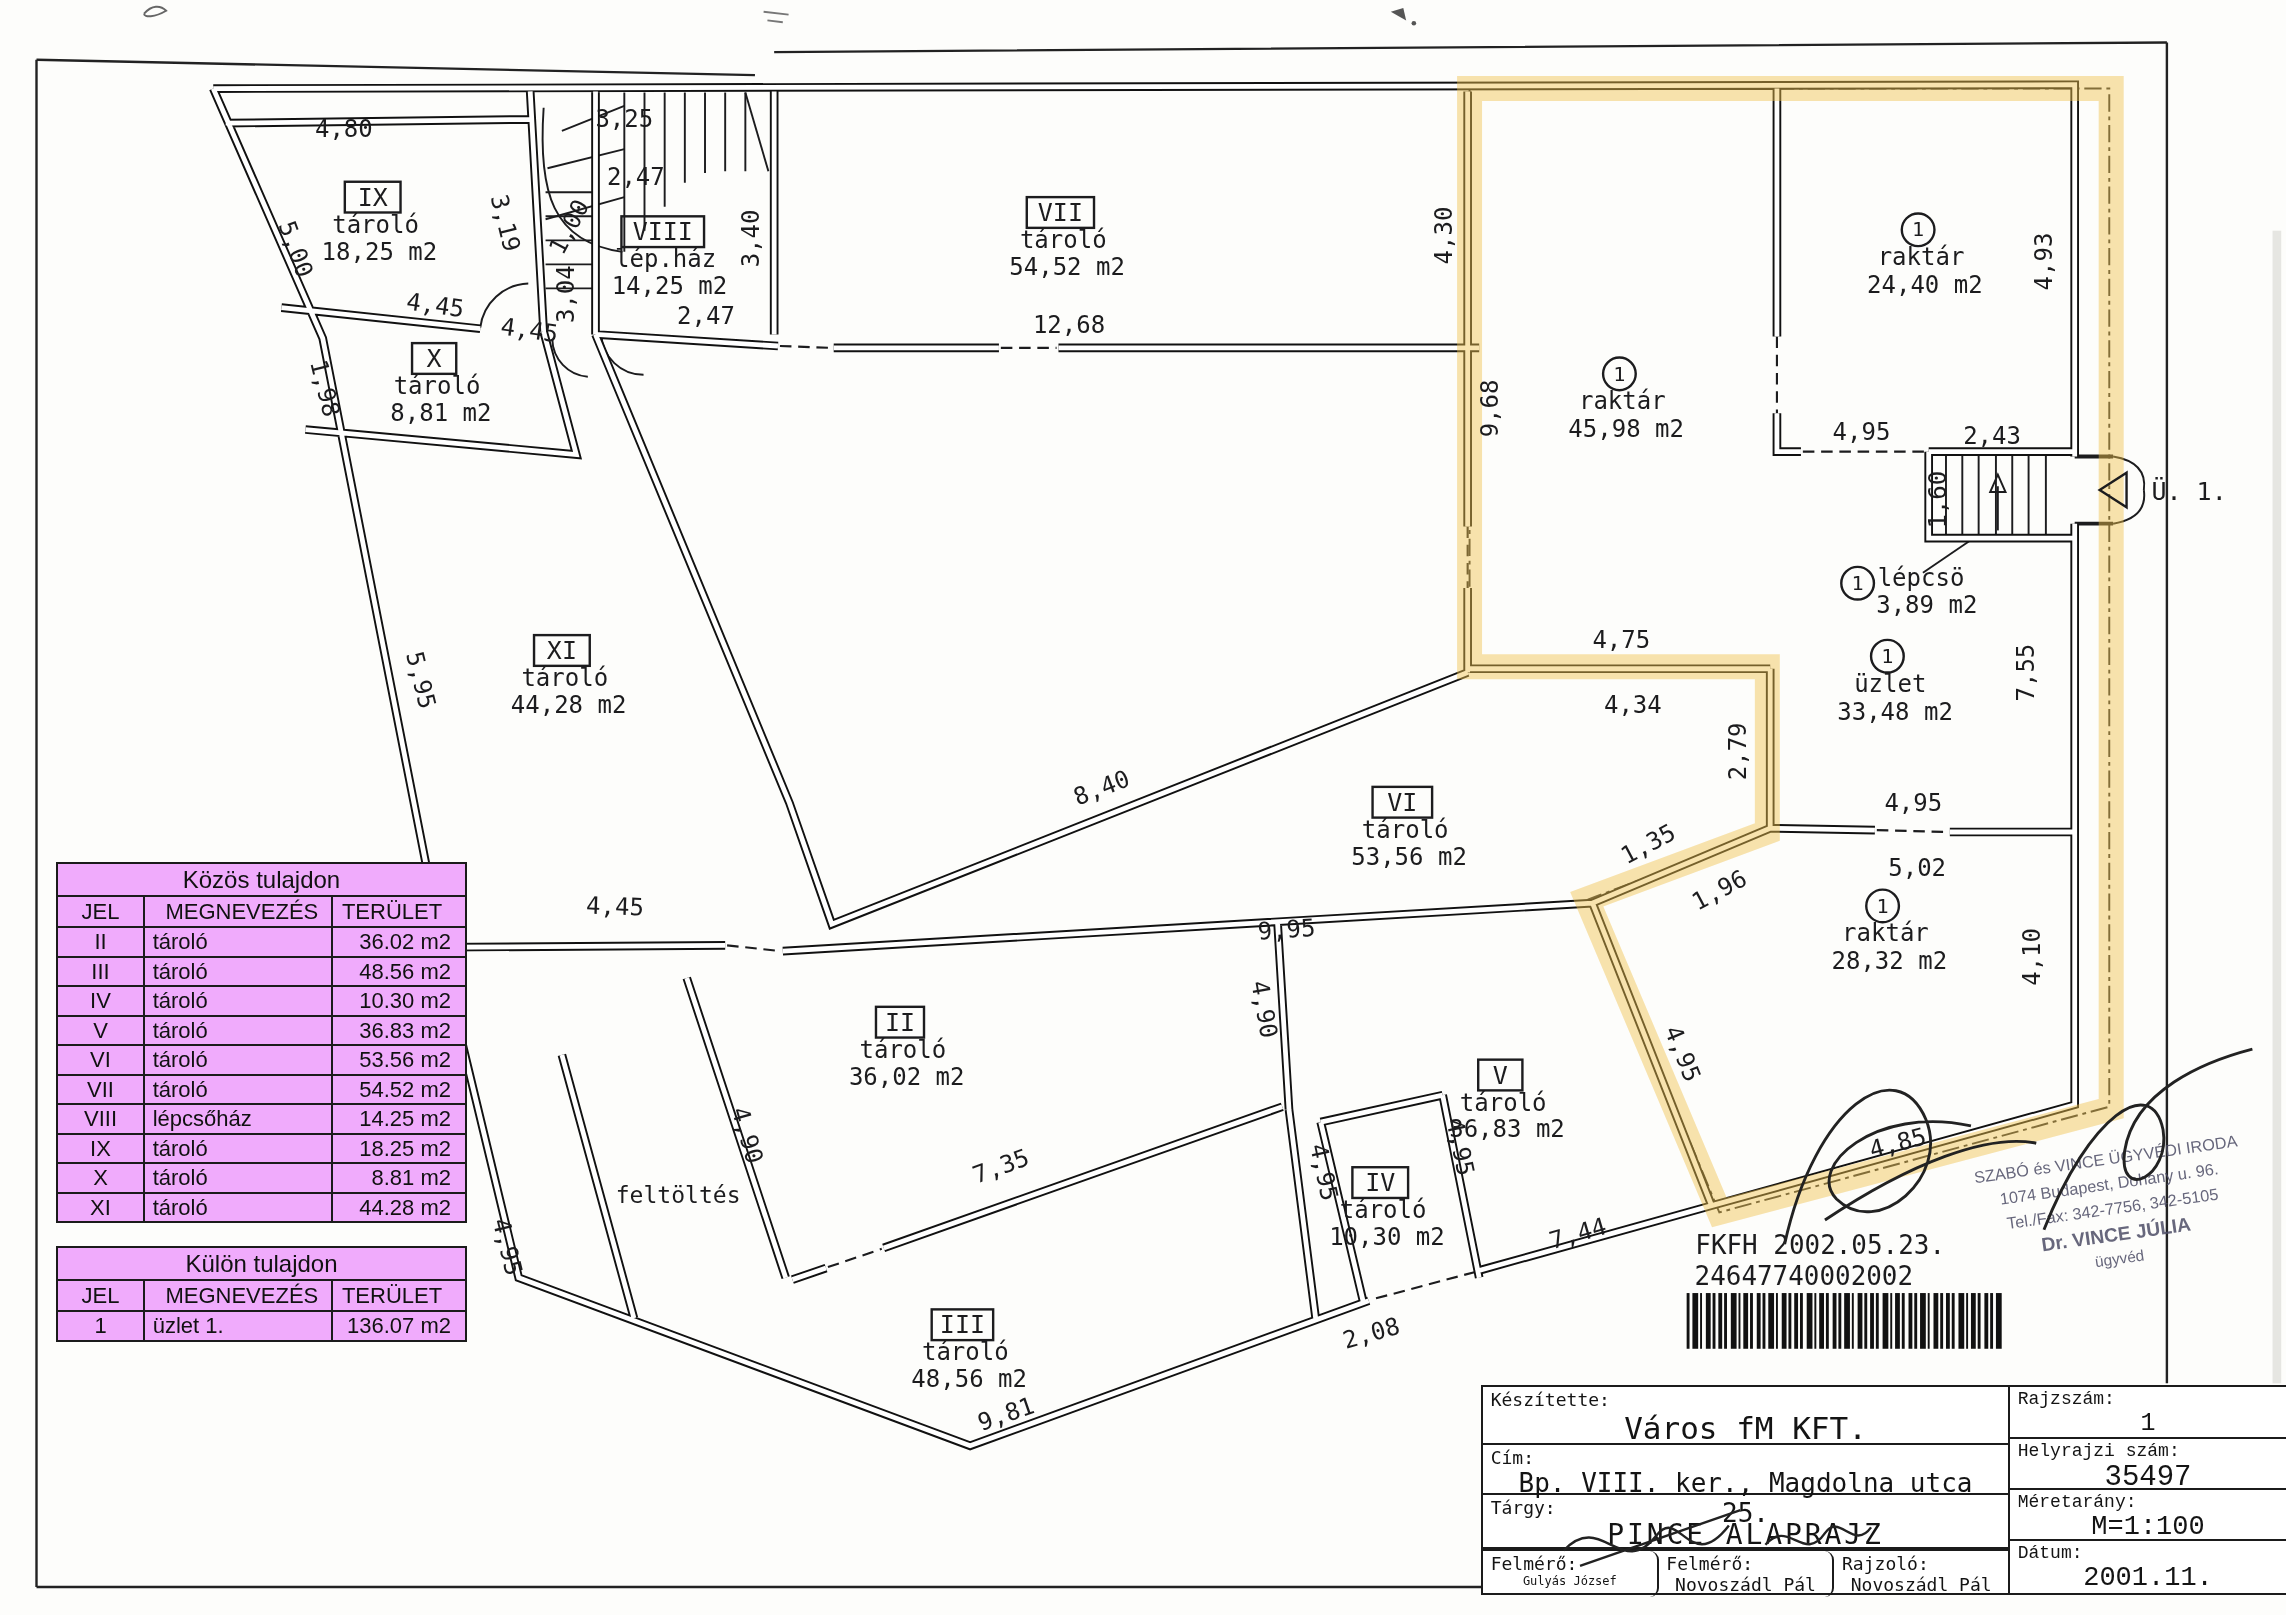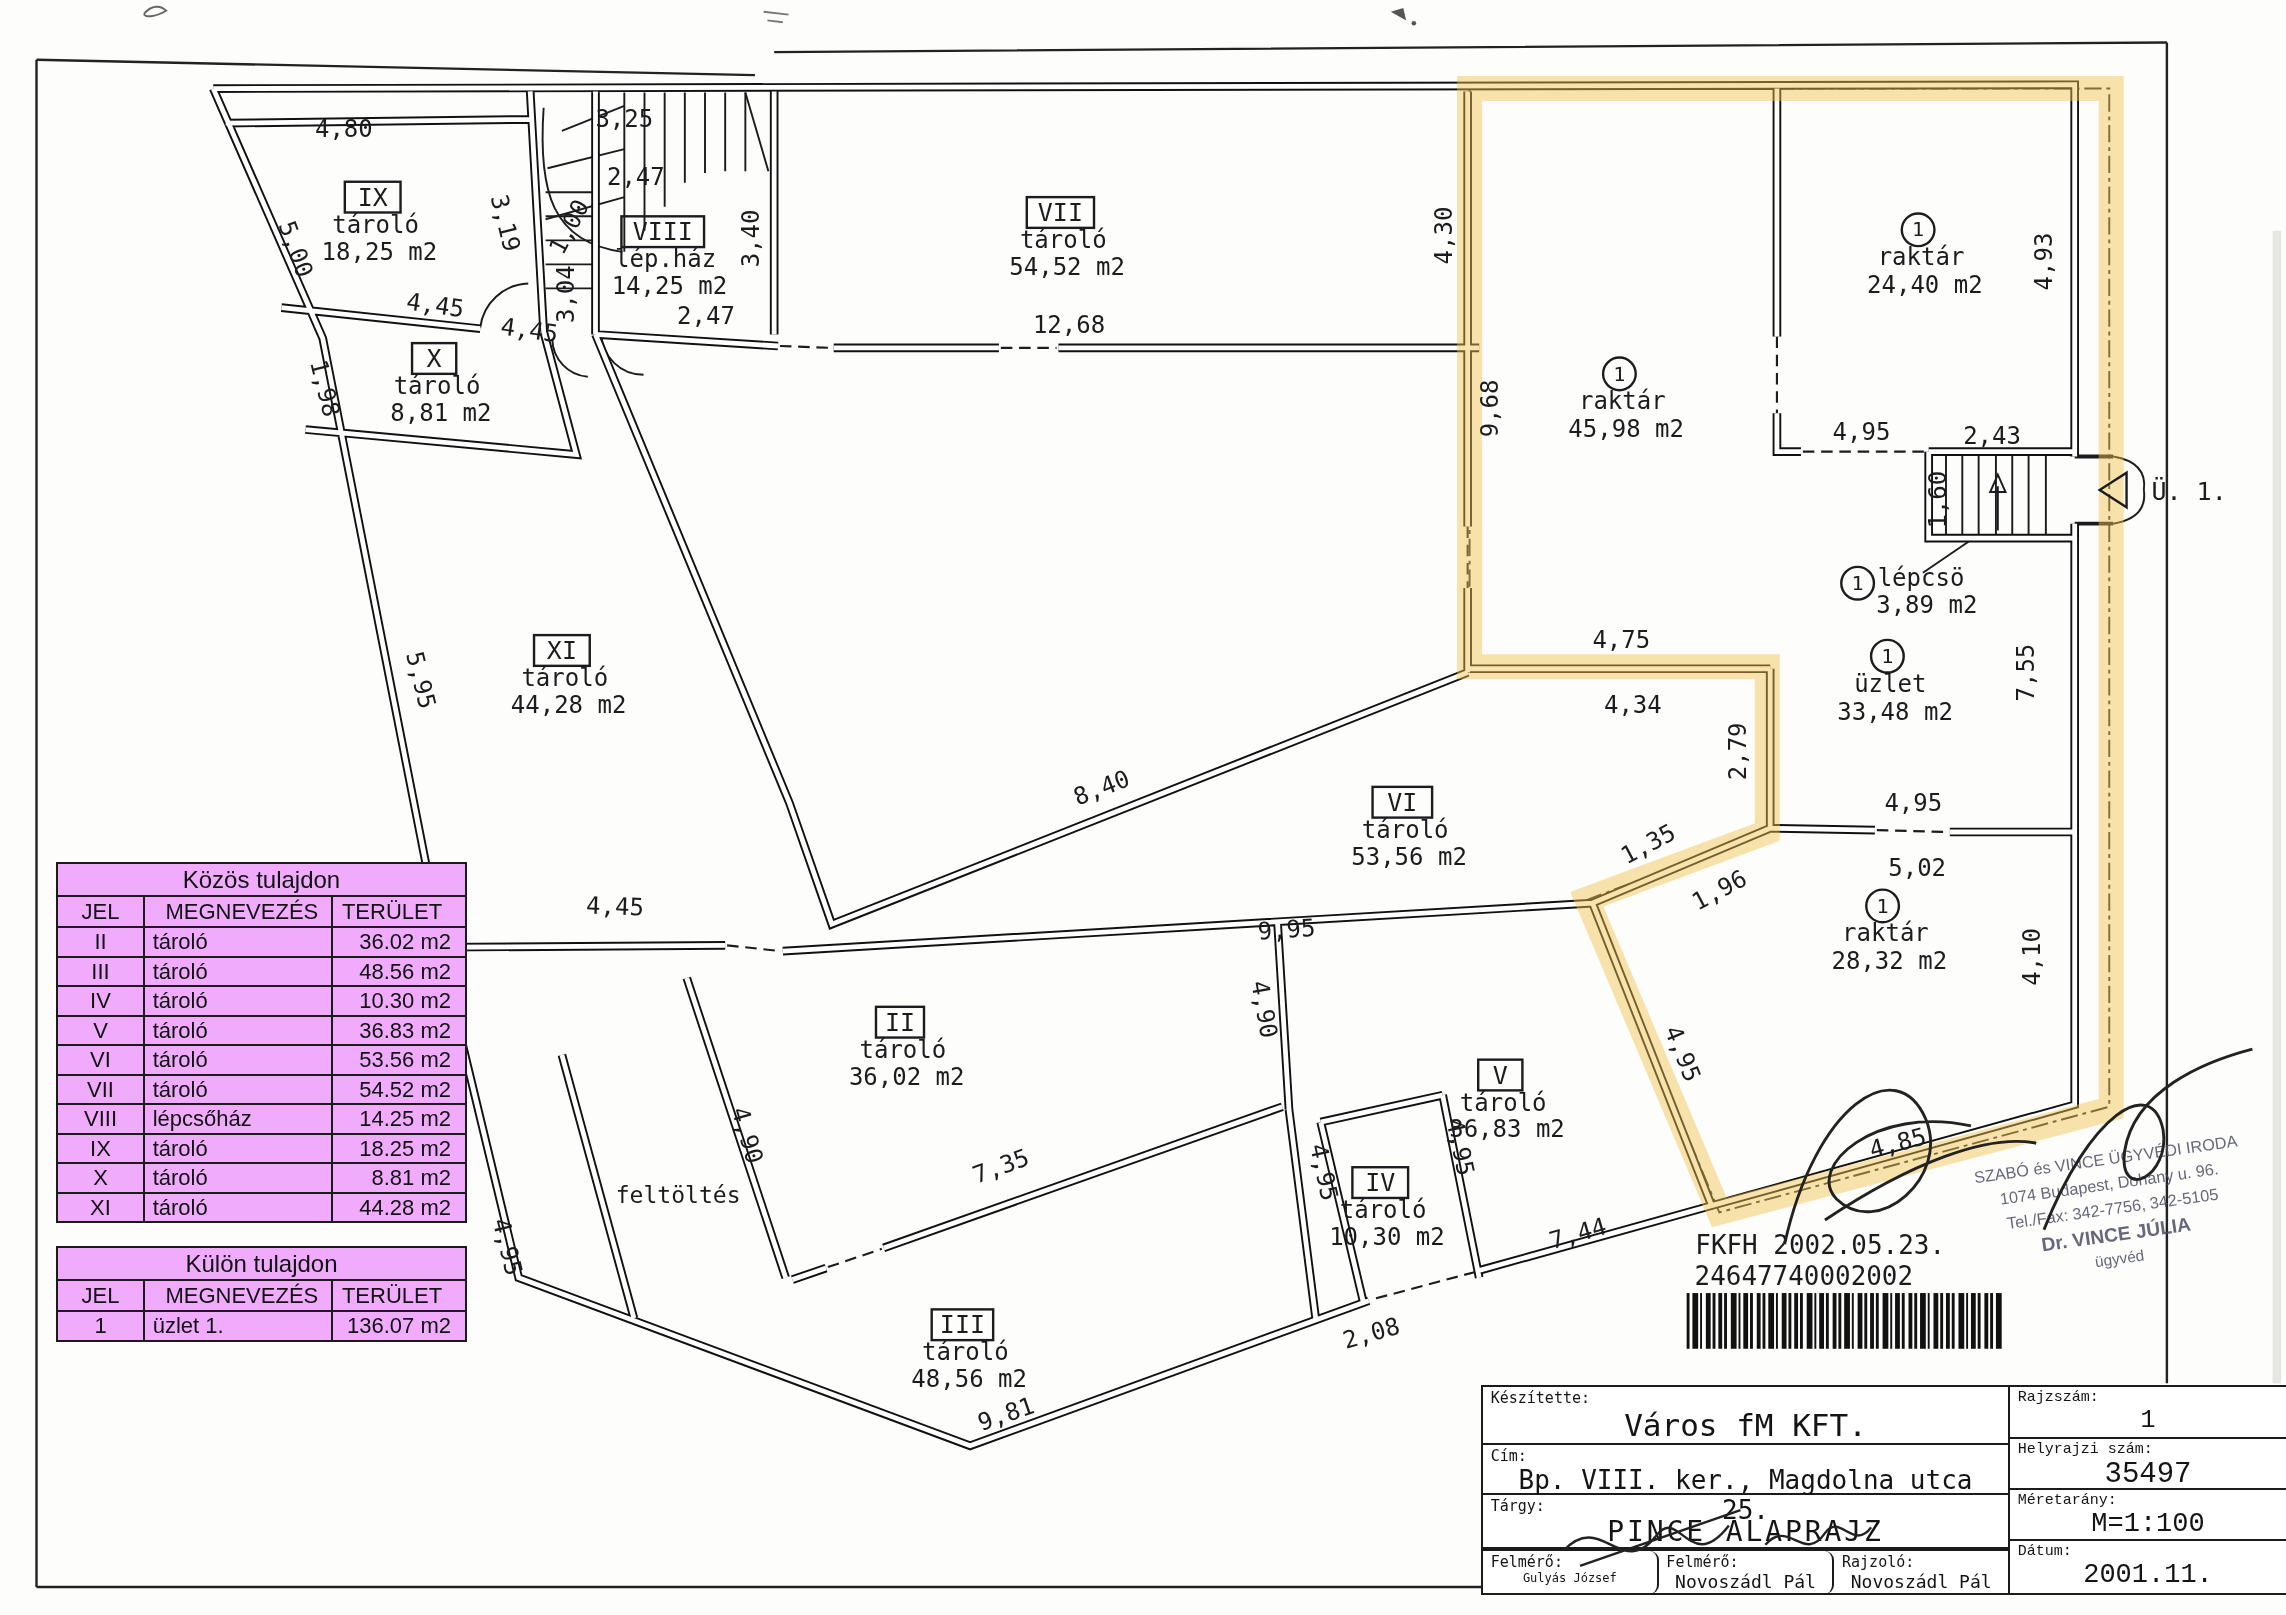--- a/index.html
+++ b/index.html
@@ -20,21 +20,21 @@
   .dtable .c0{width:85px;text-align:center;border-right:2.4px solid #1b1b1b;align-self:stretch;line-height:27.5px;}
   .dtable .hr .c0,.dtable .hr .c1,.dtable .hr .c2{line-height:29px;text-align:center;}
   .dtable .c1{width:188px;padding-left:7.7px;border-right:2.4px solid #1b1b1b;align-self:stretch;line-height:27.5px;box-sizing:border-box;}
   .dtable .c2{flex:1;text-align:right;padding-right:14px;line-height:27.5px;align-self:stretch;}
   
   .tblock{position:absolute;left:1481px;top:1385px;width:803px;height:206px;border:2.9px solid #1b1b1b;background:#fff;display:flex;font-family:"DejaVu Sans Mono",monospace;color:#141414;}
   .tb-left{width:525px;border-right:2.4px solid #1b1b1b;display:flex;flex-direction:column;}
   .tb-right{flex:1;display:flex;flex-direction:column;font-family:Liberation Mono, monospace;}
   .tb-cell{border-bottom:2.4px solid #1b1b1b;padding:1.9px 7.7px;box-sizing:border-box;position:relative;}
   .tb-cell:last-child{border-bottom:none;}
-  .tb-label{font-size:15px;}
+  .tb-label{font-size:18px;}
   .tb-val{text-align:center;}
   .tb-row{display:flex;flex:1;}
   .tb-row .tb-cell{flex:1;border-bottom:none;border-right:2.4px solid #1b1b1b;border-radius:9px;}
   .tb-row .tb-cell:last-child{border-right:none;}
 </style>
 </head>
 <body>
 
 <div id="page">
 

